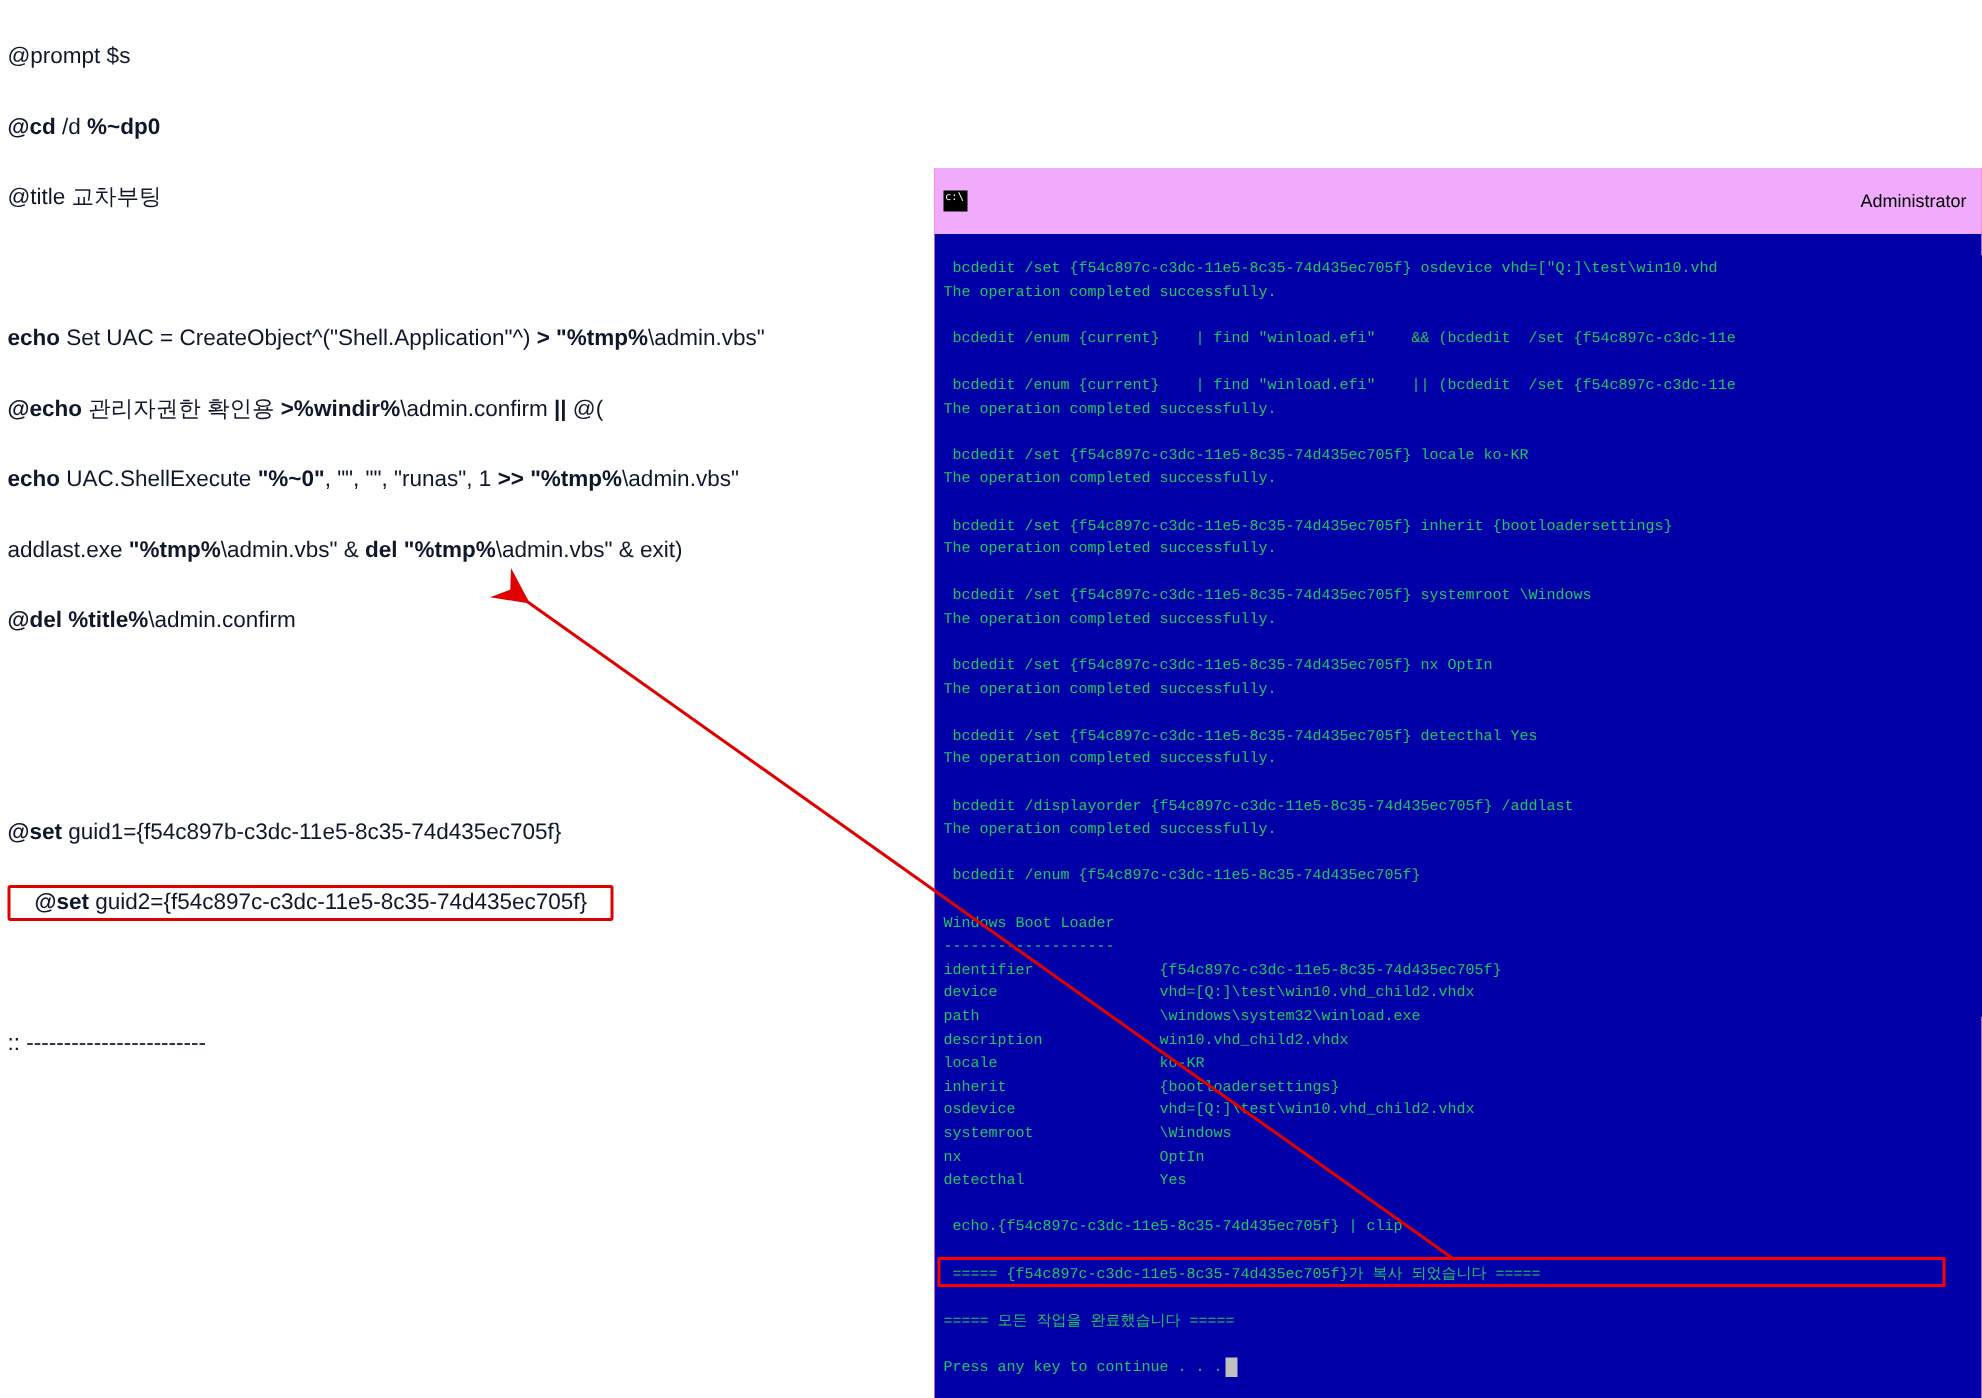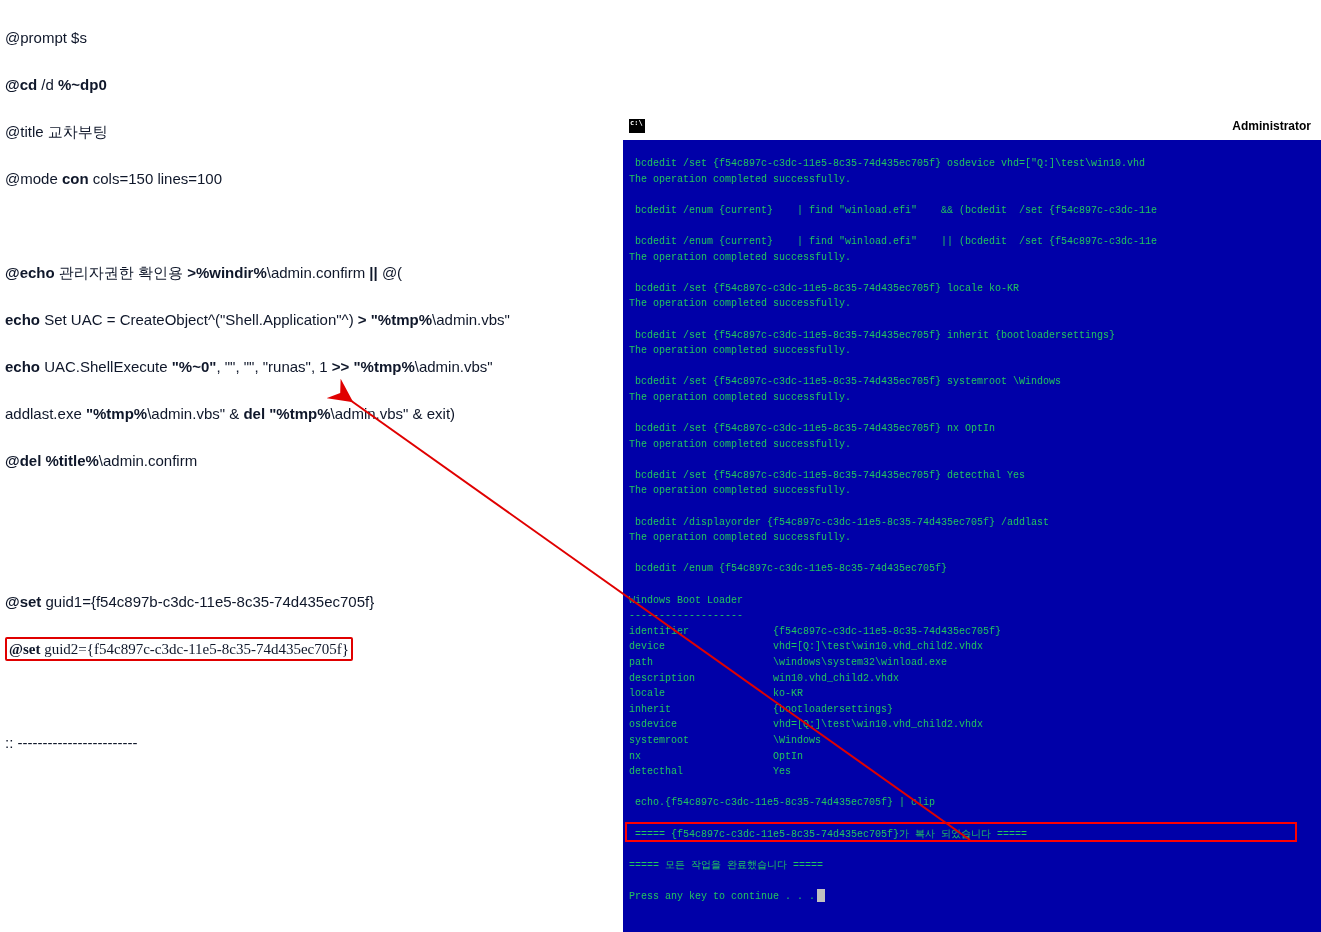--- a/index.html
+++ b/index.html
@@ -19,50 +19,48 @@
     font-size: 15px;
     line-height: 23.5px;
     color: #0f172a;
     white-space: pre;
     overflow: hidden;
   }
   .left-pane b { font-weight: bold; text-align: center; }
   .left-pane .line { display: block; }
   .red-box {
     border: 2px solid #e00000;
-    padding: 0 2px;
+    padding: 0 16px;
     border-radius: 2px;
     display: inline-block;
     line-height: 20px;
-    font-family: Liberation Serif, serif;
   }
   .arrow-svg {
     position: absolute;
     left: 0; top: 0;
     width: 1321px; height: 932px;
     pointer-events: none;
     z-index: 50;
   }
   .term-outer {
     position: absolute;
     left: 623px; top: 112px;
     width: 698px;
     height: 820px;
     background: #ff00b4;
     overflow: hidden;
   }
   .term-titlebar {
-    height: 28px;
-    background: #ffffff;
+    height: 44px;
+    background: #f0abfc;
     display: flex;
     align-items: center;
     padding: 0 6px;
     font-size: 12px;
     color: #000;
-    font-weight: bold;
   }
   .term-icon {
     width: 16px; height: 14px;
     background: #000;
     margin-right: 6px;
     position: relative;
   }
   .term-icon::after {
     content: "c:\\";
     color: #fff;
@@ -104,24 +102,23 @@
     margin-left: 2px;
   }
 </style>
 </head>
 <body>
 
 <div class="left-pane">
 <span class="line"><span>@prompt $s</span></span>
 <span class="line"><b>@cd </b><span>/d </span><b>%~dp0</b></span>
 <span class="line"><span>@title 교차부팅</span></span>
-<span class="line"><span>@mode </span><b>con </b><span>cols=150 lines=100</span></span>
-<span class="line">&nbsp;</span>
+<span class="line">&nbsp;</span>
+<span class="line"><b>echo </b><span>Set UAC = CreateObject^("Shell.Application"^) </span><b>&gt; </b><b>"%tmp%</b><span>\admin.vbs"</span></span>
 <span class="line"><b>@echo </b><span>관리자권한 확인용 </span><b>&gt;%windir%</b><span>\admin.confirm </span><b>|| </b><span>@(</span></span>
-<span class="line"><b>echo </b><span>Set UAC = CreateObject^("Shell.Application"^) </span><b>&gt; </b><b>"%tmp%</b><span>\admin.vbs"</span></span>
 <span class="line"><b>echo </b><span>UAC.ShellExecute </span><b>"%~0"</b><span>, "", "", "runas", 1 </span><b>&gt;&gt; </b><b>"%tmp%</b><span>\admin.vbs"</span></span>
 <span class="line"><span>addlast.exe </span><b>"%tmp%</b><span>\admin.vbs" &amp; </span><b>del </b><b>"%tmp%</b><span>\admin.vbs" &amp; exit)</span></span>
 <span class="line"><b>@del %title%</b><span>\admin.confirm</span></span>
 <span class="line">&nbsp;</span>
 <span class="line">&nbsp;</span>
 <span class="line"><b>@set </b><span>guid1={f54c897b-c3dc-11e5-8c35-74d435ec705f}</span></span>
 <span class="line"><span class="red-box"><b>@set </b><span>guid2={f54c897c-c3dc-11e5-8c35-74d435ec705f}</span></span></span>
 <span class="line">&nbsp;</span>
 <span class="line"><span>:: ------------------------</span></span>
 <span class="line">&nbsp;</span>

